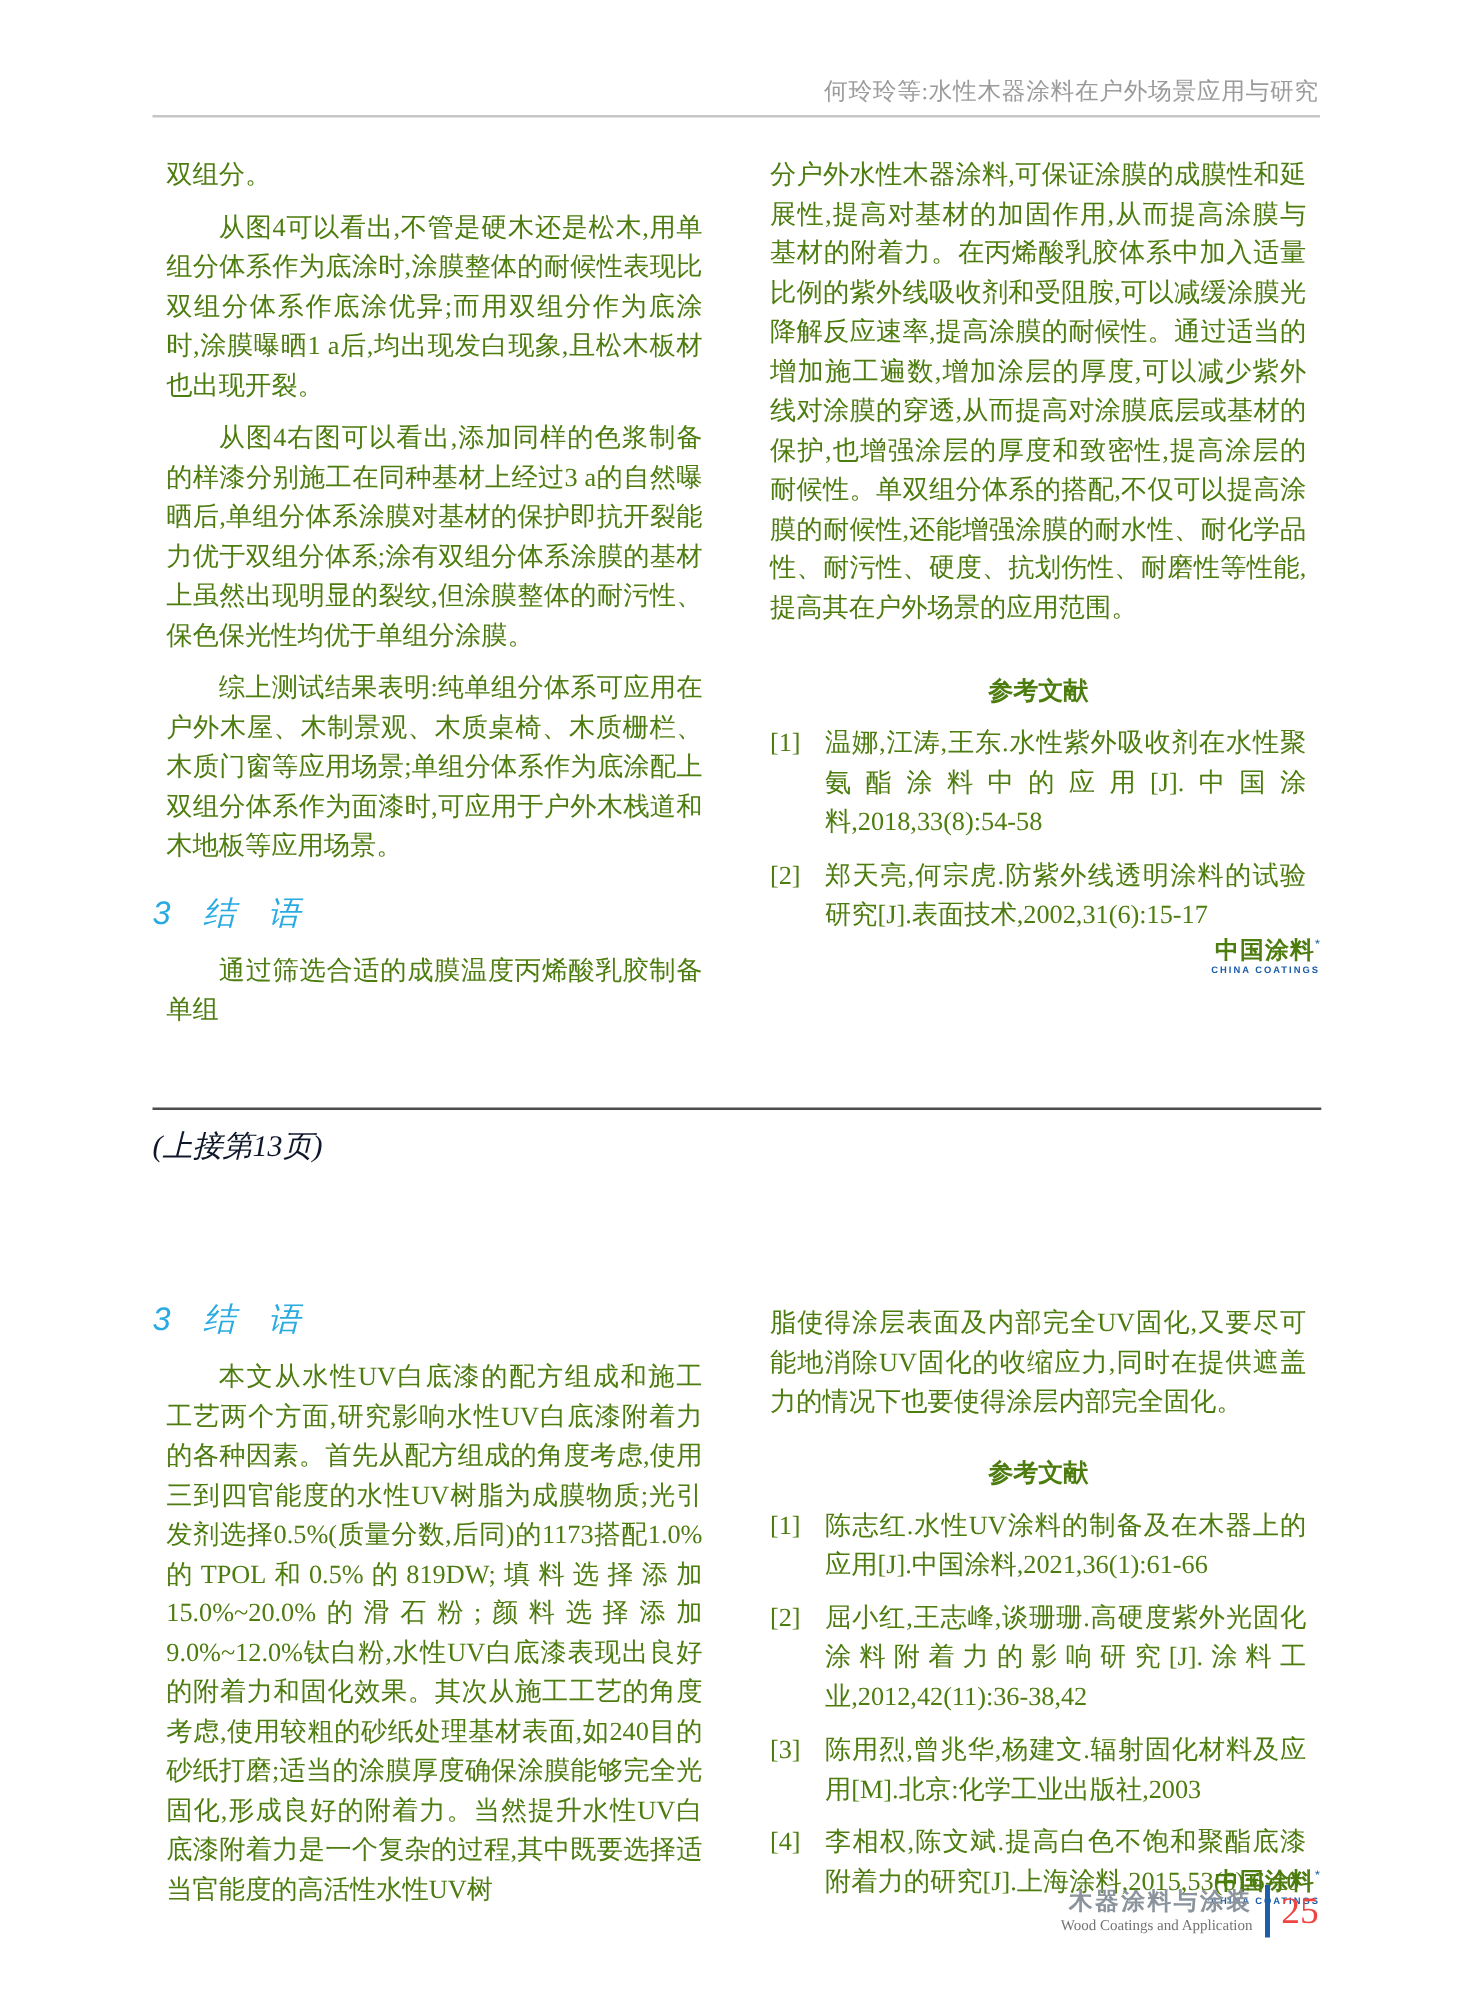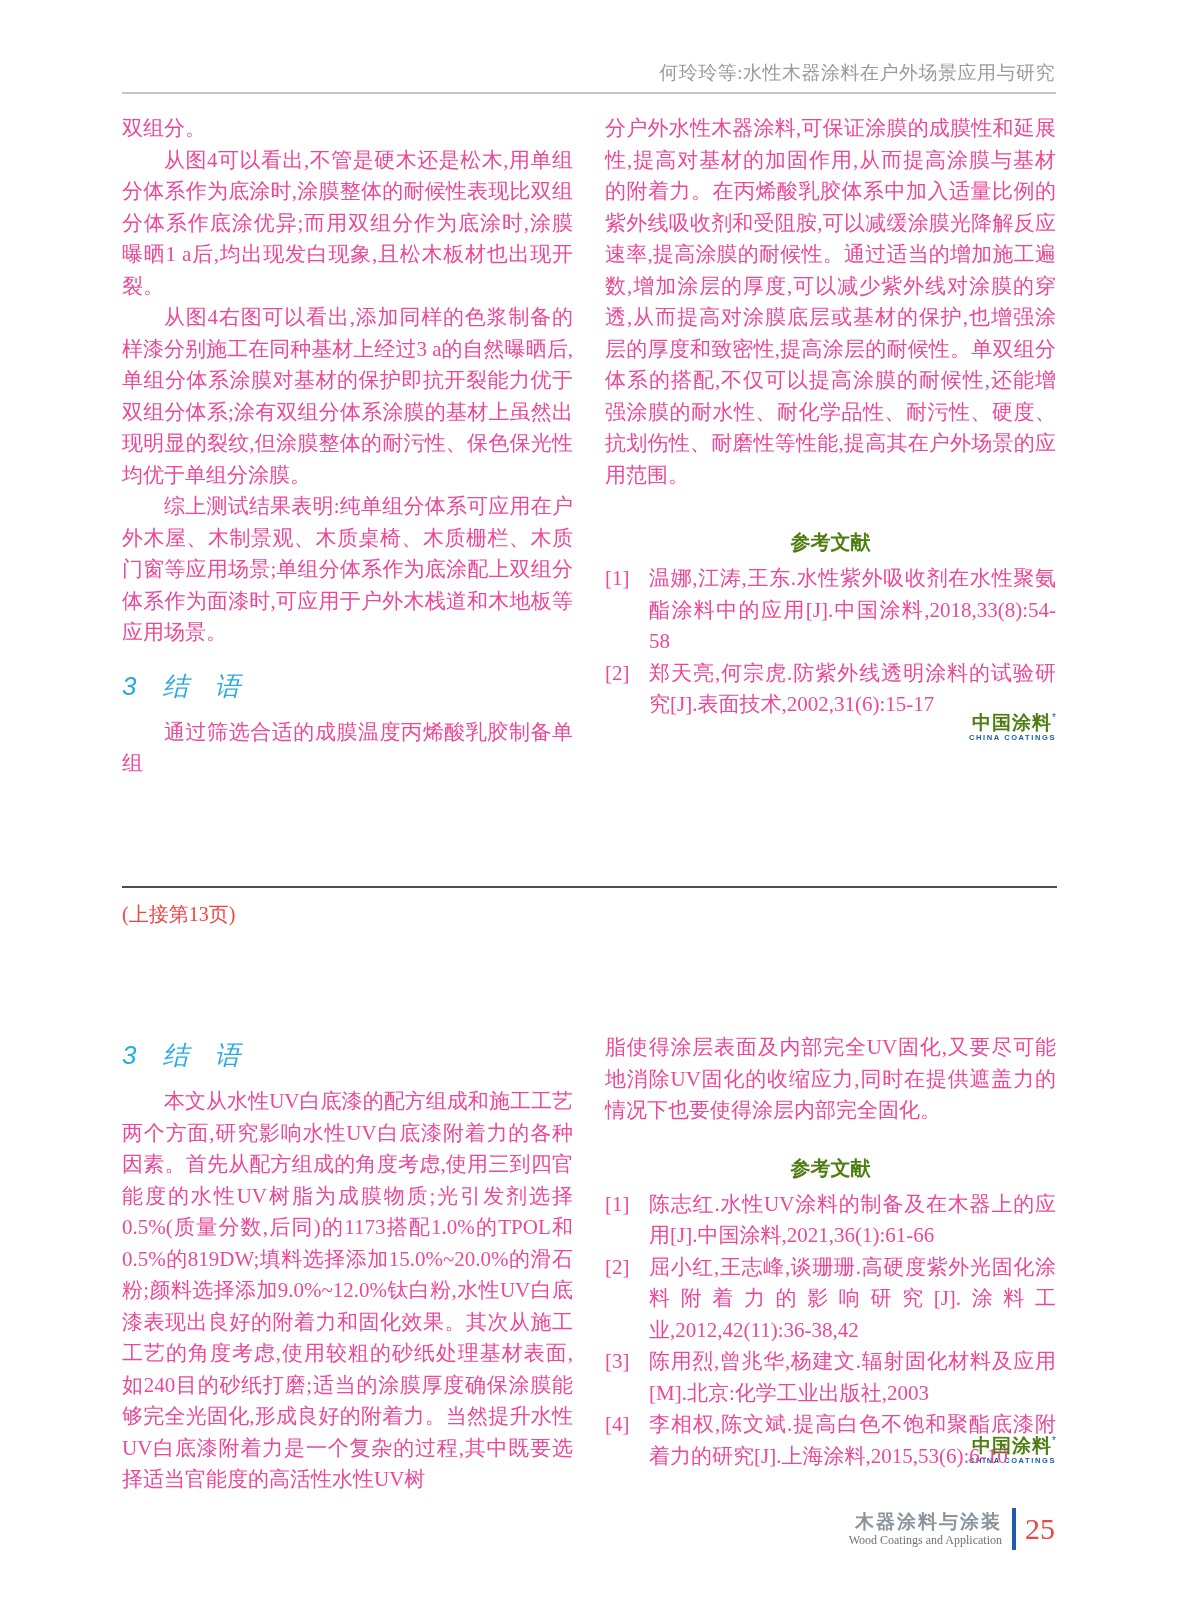--- a/index.html
+++ b/index.html
@@ -23,24 +23,24 @@
   }
   
   .article{
     position:absolute;left:122px;width:934px;
     display:flex;gap:32px;
   }
   .article1{top:113px;}
   .article2{top:1032px;}
   .col{width:451px;}
   .col p{
-    margin:0;
+    margin:11px;
     font-size:21px;line-height:31.5px;
     text-align:justify;
-    color:#ec4899;
+    color:#4d7c0f;
   }
   .col p.indent{text-indent:2em;}
   .section-heading{
     font-family:"Liberation Sans","DejaVu Sans",sans-serif;
     font-size:26px;line-height:34px;
     color:#29abe2;
     margin:20px 0 14px 0;
     white-space:pre;
     font-weight:500;
     font-style:italic;
@@ -77,21 +77,22 @@
     font-size:7.5px;font-weight:bold;color:#1a5ca8;letter-spacing:1.6px;
     margin-top:2px;
   }
   
   .mid-divider{
     position:absolute;top:886px;left:122px;width:935px;height:2px;
     background:#4d4d4d;
   }
   .continuation-note{
     position:absolute;top:901px;left:122px;
-    font-size:20px;color:#ef4444;
+    font-size:24px;color:#0f172a;
+    font-style:italic;
     font-family:"Liberation Serif","DejaVu Serif",serif;
   }
   
   .footer{
     position:absolute;top:1508px;right:123px;
     display:flex;align-items:center;
   }
   .footer-titles{text-align:right;}
   .footer-zh{
     font-size:19px;font-weight:bold;color:#8b949c;letter-spacing:2px;

